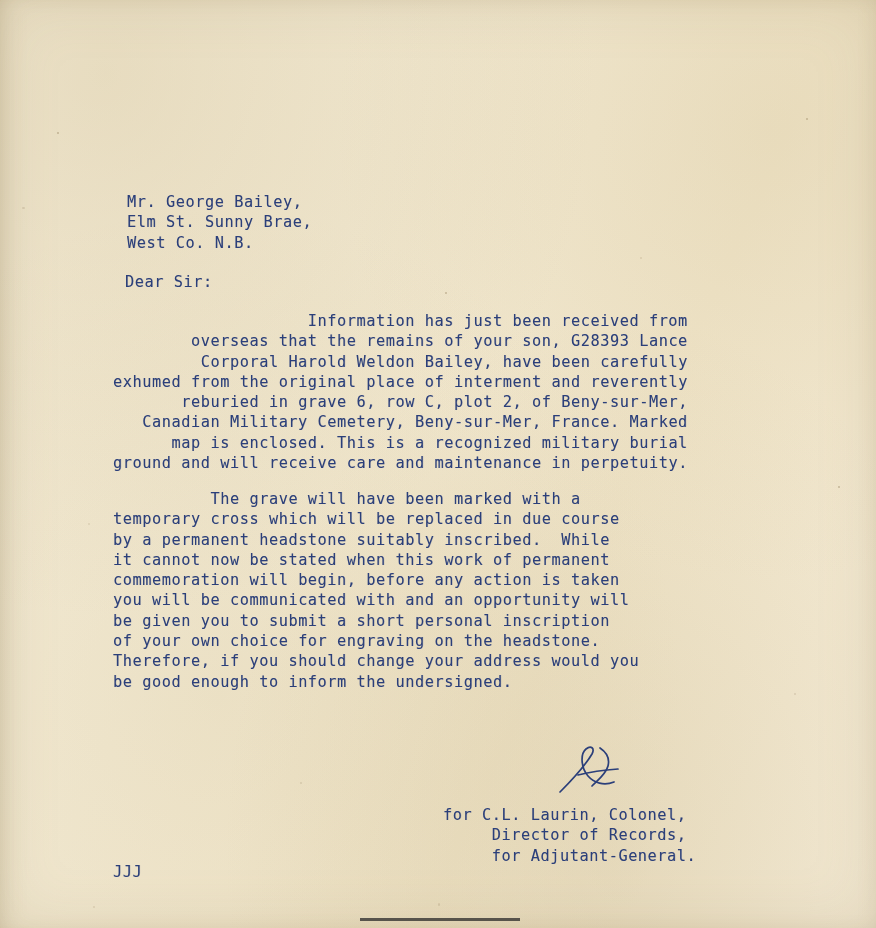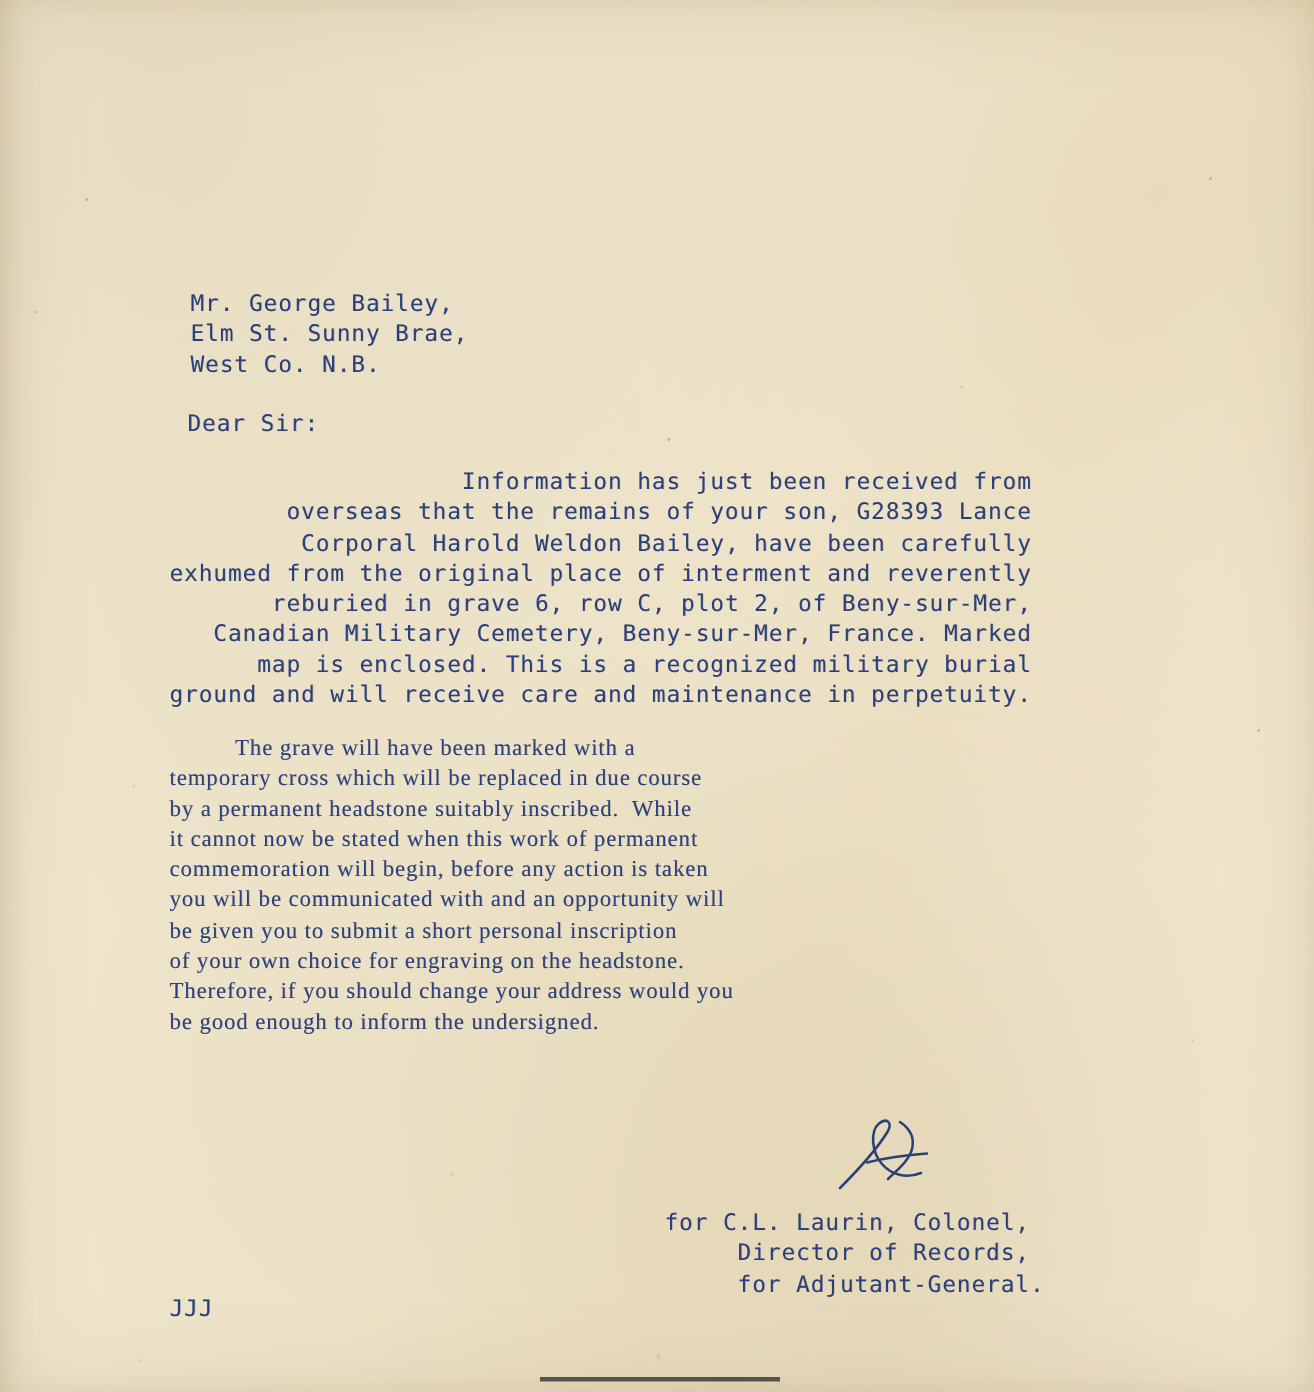--- a/index.html
+++ b/index.html
@@ -75,21 +75,20 @@
   .para-1 {
     position: absolute;
     left: 113px;
     top: 311px;
     text-align: right;
   }
   .para-2 {
     position: absolute;
     left: 113px;
     top: 489px;
-    font-family: Liberation Serif, serif;
   }
   .closing {
     position: absolute;
     left: 392px;
     top: 707px;
   }
   .signature-block {
     position: absolute;
     left: 443px;
     top: 805px;

